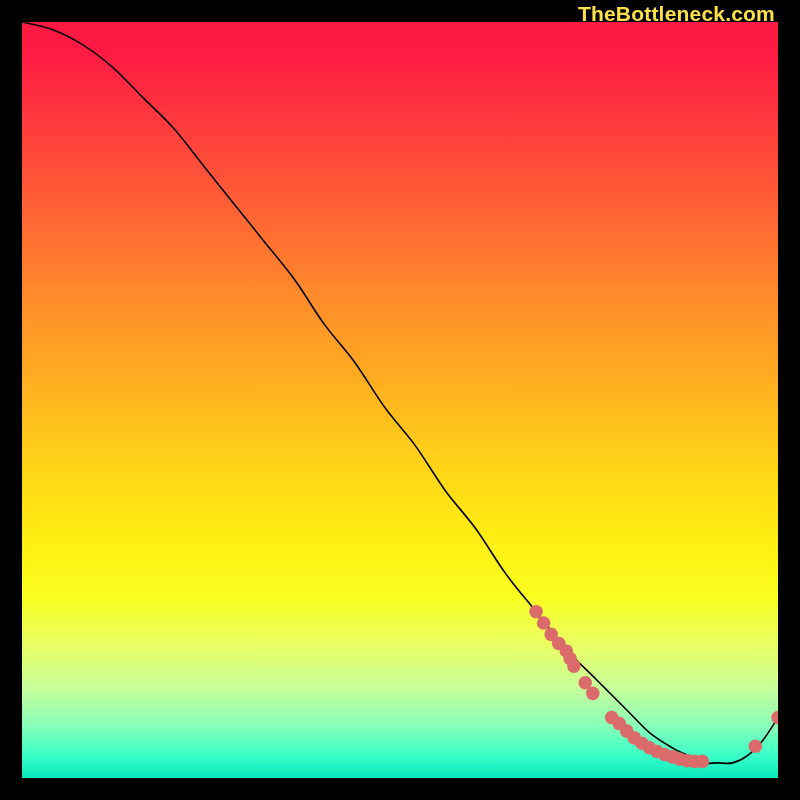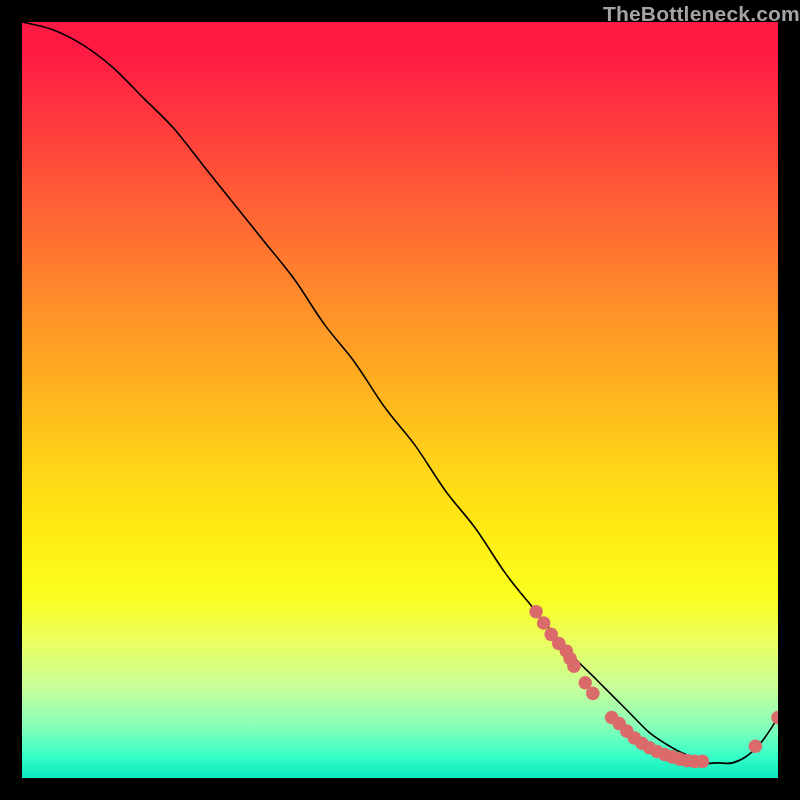--- a/index.html
+++ b/index.html
@@ -41,25 +41,25 @@
     position: absolute;
     left: 0;
     top: 0;
     width: 756px;
     height: 756px;
     pointer-events: none;
   }
   .watermark {
     position: absolute;
     top: 2px;
-    right: 0;
+    right: 25px;
     font-family: Arial, Helvetica, sans-serif;
     font-size: 21px;
     font-weight: 600;
-    color: #a3a3a3;
+    color: #fde047;
     letter-spacing: 0.2px;
   }
   .dot {
     fill: #db6b6b;
   }
 </style>
 </head>
 <body>
 <div class="stage">
   <div class="watermark">TheBottleneck.com</div>

